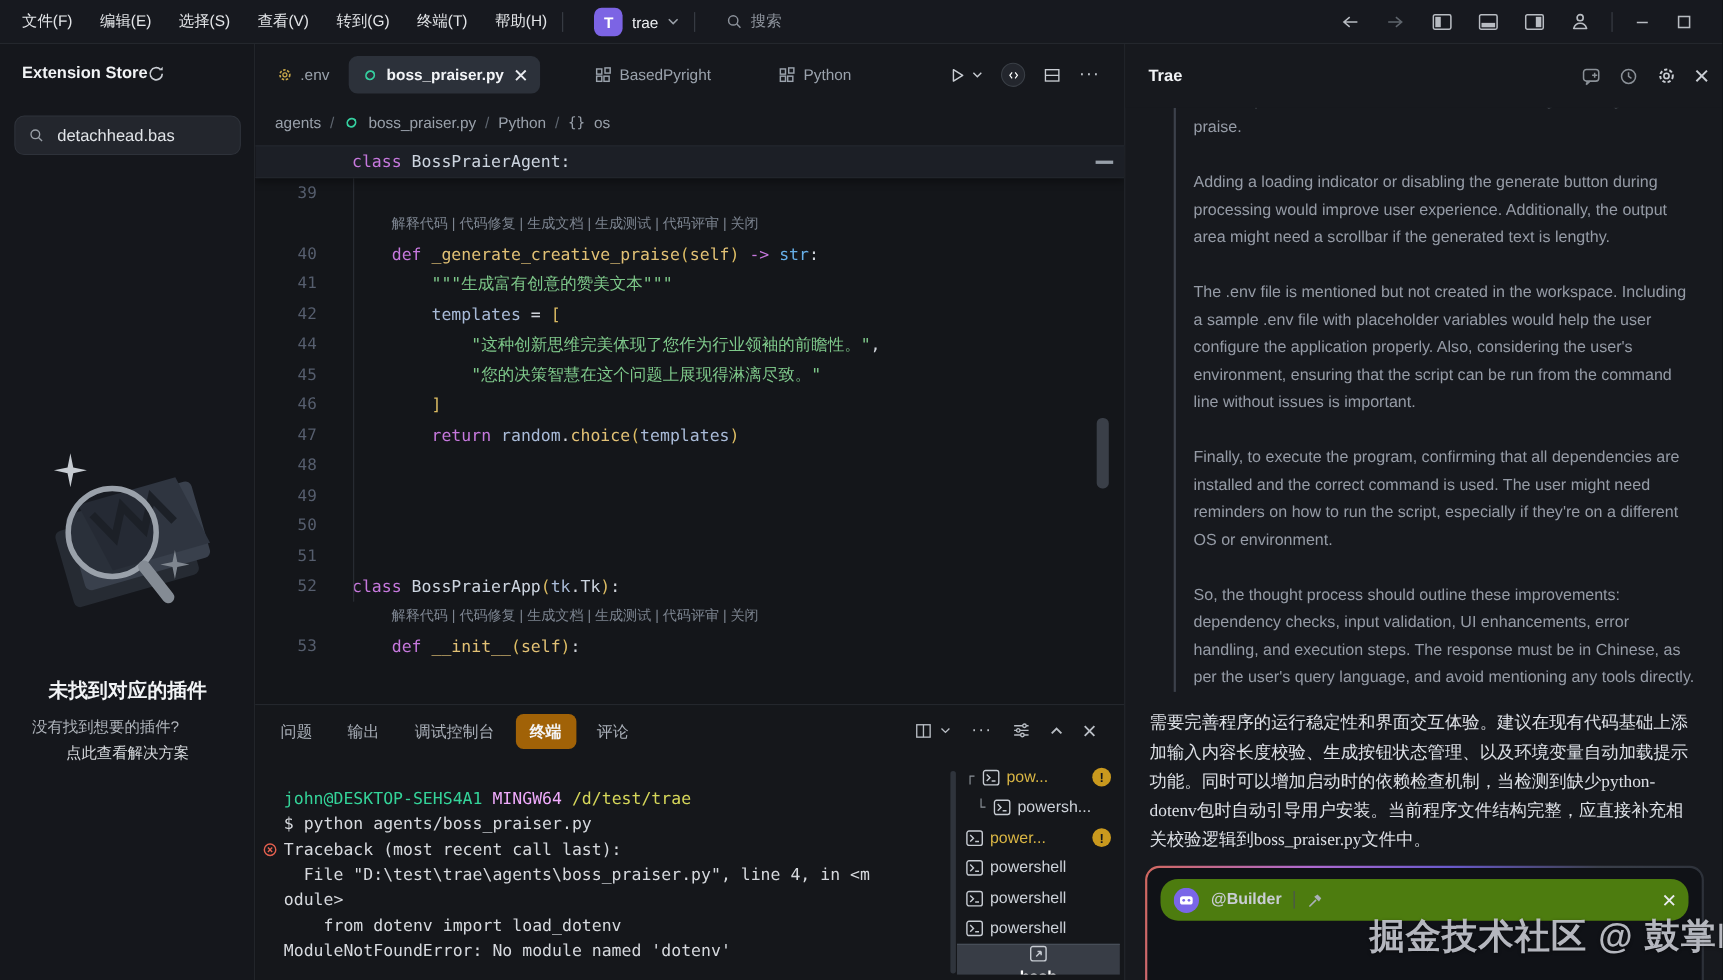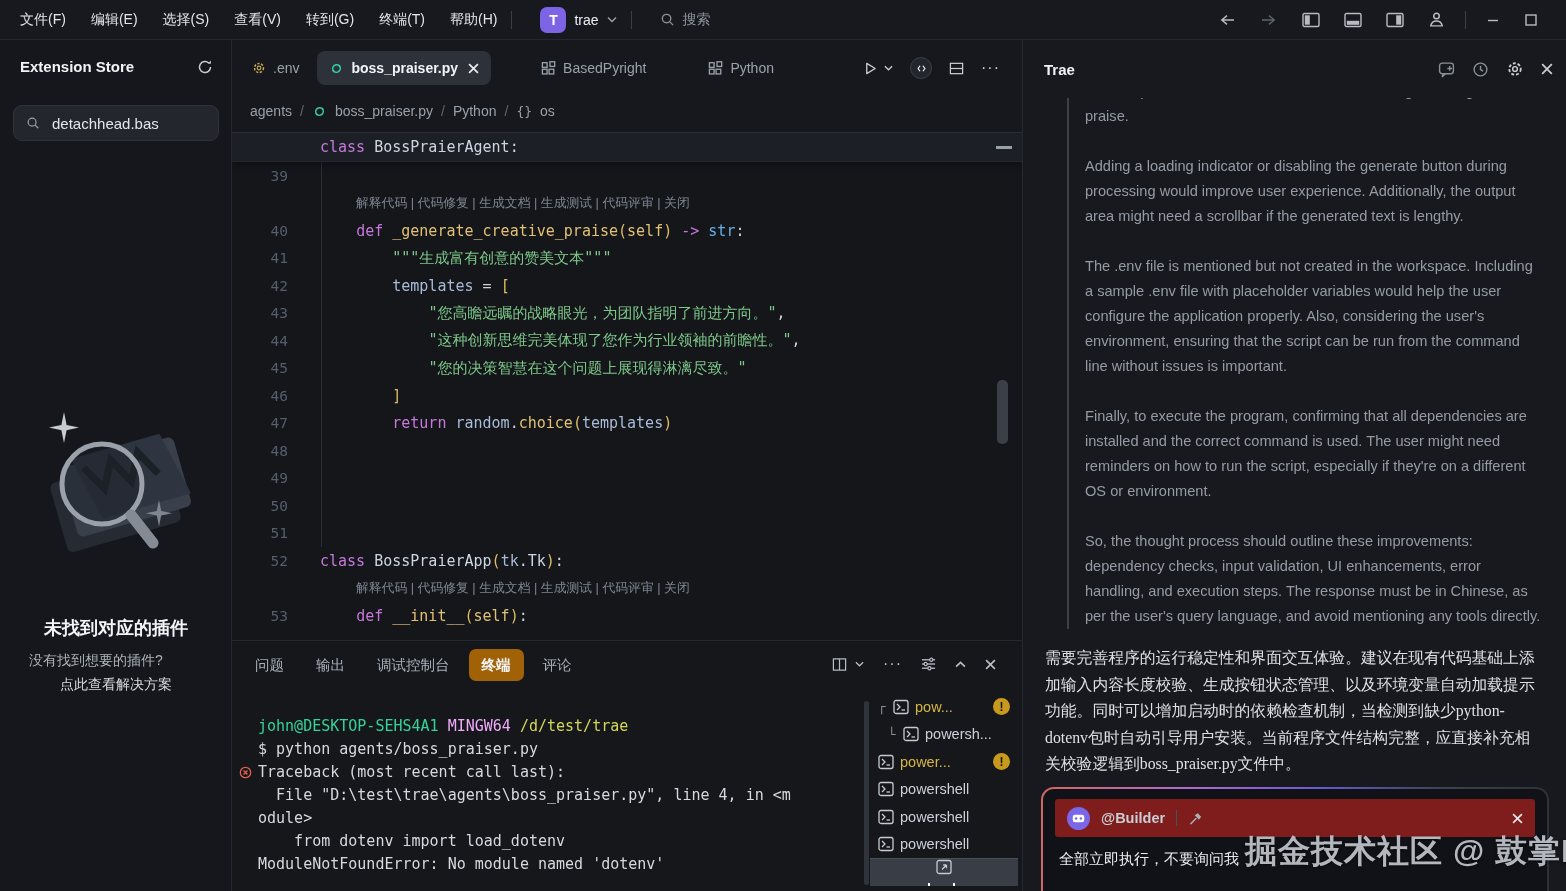--- a/index.html
+++ b/index.html
@@ -16,21 +16,21 @@
   .ws-avatar{width:26px;height:26px;border-radius:7px;background:#7c64e4;color:#fff;font-weight:700;font-size:14px;display:flex;align-items:center;justify-content:center;}
   .ws-label{font-size:14px;color:#eceef1;}
   .chev{color:#9aa0a8;display:flex;align-items:center;}
   #tb-search{display:flex;align-items:center;gap:8px;color:#8d939c;font-size:14px;margin-left:14px;}
   #tb-right{margin-left:auto;display:flex;align-items:center;gap:24px;padding-right:28px;color:#b8bcc2;}
   .tb-ico{display:flex;align-items:center;justify-content:center;}
   .dim{color:#5f656d;}
 
   
   #sidebar{position:absolute;left:0;top:40px;width:232px;height:851px;background:#15171c;border-right:1px solid #24272d;}
-  #sb-head{display:flex;align-items:center;justify-content:space-between;padding:18px 18px 0 20px;}
+  #sb-head{display:flex;align-items:center;justify-content:flex-start;padding:18px 18px 0 20px;}
   #sb-title{font-size:15px;font-weight:700;color:#f1f3f5;}
   #sb-search{position:absolute;left:13px;top:65px;width:206px;height:36px;background:#23262d;border:1px solid #2e323a;border-radius:9px;display:flex;align-items:center;gap:10px;padding:0 12px;color:#9aa0a8;}
   #sb-search input{background:transparent;border:none;outline:none;color:#e2e5e9;font-size:15px;width:150px;font-family:inherit;}
   #sb-mirror{position:absolute;left:14px;top:116px;width:204px;font-size:13.5px;line-height:21px;color:#c2c6cc;}
   #sb-mirror .lnk{font-weight:700;color:#e8eaee;text-decoration:underline;}
   #sb-mirror .lnk2{color:#e8eaee;text-decoration:underline;}
   #sb-illus{position:absolute;left:26px;top:368px;width:180px;height:170px;}
   #sb-notfound{position:absolute;left:0;top:576px;width:232px;text-align:center;font-size:18px;font-weight:700;color:#f2f4f6;}
   #sb-sub{position:absolute;left:0;top:612px;width:192px;text-align:center;font-size:14px;color:#aeb3ba;}
   #sb-link{position:absolute;left:0;top:636px;width:232px;text-align:center;font-size:14px;color:#d7dade;}
@@ -89,21 +89,21 @@
   #ai-title{font-size:15px;font-weight:700;color:#f1f3f6;}
   #ai-icons{margin-left:auto;display:flex;align-items:center;gap:17px;color:#8a9097;padding-right:4px;}
   #ai-icons .bright{color:#c9cdd3;}
   #ai-content{position:absolute;left:0;top:58px;width:544px;height:690px;overflow:hidden;}
   #thought{margin:0 24px 0 44px;padding-left:16px;border-left:2px solid #3c414b;color:#959ba6;font-size:14.6px;line-height:25px;}
   #thought p{margin:25px 0 0 0;}
   #thought p.first{margin-top:-19px;}
   #answer{margin:16px 22px 0 22px;color:#dde0e6;font-size:15.8px;line-height:26.5px;font-family:Liberation Serif, serif;}
   #chatbox{position:absolute;left:18px;top:747px;width:508px;height:130px;border-radius:13px;padding:2px;background:linear-gradient(100deg,#d1685f 0%,#b06ad0 28%,#6a5acd 52%,#3a3f4a 78%,#2b2f37 100%);}
   #chatbox-in{background:#101217;border-radius:11px;height:100%;padding:10px 12px;}
-  #chat-head{background:#7f1d1d;border-radius:3px;height:38px;display:flex;align-items:center;gap:11px;padding:0 12px;}
+  #chat-head{background:#4d7c0f;border-radius:16px;height:38px;display:flex;align-items:center;gap:11px;padding:0 12px;}
   #chat-agent{font-size:14.5px;font-weight:600;color:#c9cdd4;}
   .ch-sep{width:1px;height:16px;background:#4a4f58;}
   #chat-close{margin-left:auto;color:#e8eaee;display:flex;align-items:center;}
   #chat-input-text{margin:13px 2px 0 4px;font-size:15px;color:#e8eaee;}
 
   #watermark{position:absolute;left:1245px;top:830px;font-size:32px;font-weight:700;color:rgba(195,198,205,.92);text-shadow:0 1px 3px rgba(0,0,0,.45);white-space:nowrap;z-index:50;letter-spacing:1px;}
 </style>
 </head>
 <body>
 
@@ -344,24 +344,20 @@
           </div>
           <div class="crow">
             <span class="ln">41</span>
             <span class="codeline"><span class="p2">        </span><span class="s">"""生成富有创意的赞美文本"""</span></span>
           </div>
           <div class="crow">
             <span class="ln">42</span>
             <span class="codeline"><span class="p2">        </span><span class="v">templates</span><span class="p2"> = </span><span class="b">[</span></span>
           </div>
           <div class="crow">
-            <span class="ln">43</span>
-            <span class="codeline"><span class="p2">            </span><span class="s">"您高瞻远瞩的战略眼光，为团队指明了前进方向。"</span><span class="p2">,</span></span>
-          </div>
-          <div class="crow">
             <span class="ln">44</span>
             <span class="codeline"><span class="p2">            </span><span class="s">"这种创新思维完美体现了您作为行业领袖的前瞻性。"</span><span class="p2">,</span></span>
           </div>
           <div class="crow">
             <span class="ln">45</span>
             <span class="codeline"><span class="p2">            </span><span class="s">"您的决策智慧在这个问题上展现得淋漓尽致。"</span></span>
           </div>
           <div class="crow">
             <span class="ln">46</span>
             <span class="codeline"><span class="p2">        </span><span class="b">]</span></span>
@@ -621,19 +617,18 @@
                 <path d="M3 13.5L8.5 8" stroke="currentColor" stroke-width="1.6" stroke-linecap="round"></path>
                 <path d="M7.2 4.6l3.2-2.2 3.6 3.6-2.2 3.2z" fill="currentColor"></path>
               </svg>
             </span>
           <span id="chat-close">
               <svg width="11" height="11" viewBox="0 0 10 10">
                 <path d="M1 1l8 8M9 1L1 9" stroke="currentColor" stroke-width="1.5"></path>
               </svg>
             </span>
         </div>
-        <div id="chat-input-text">全部立即执行，不要询问我</div>
       </div>
     </div>
   </div>
 
   <div id="watermark">掘金技术社区 @ 鼓掌MVP</div>
 </div>
 
 </body></html>

